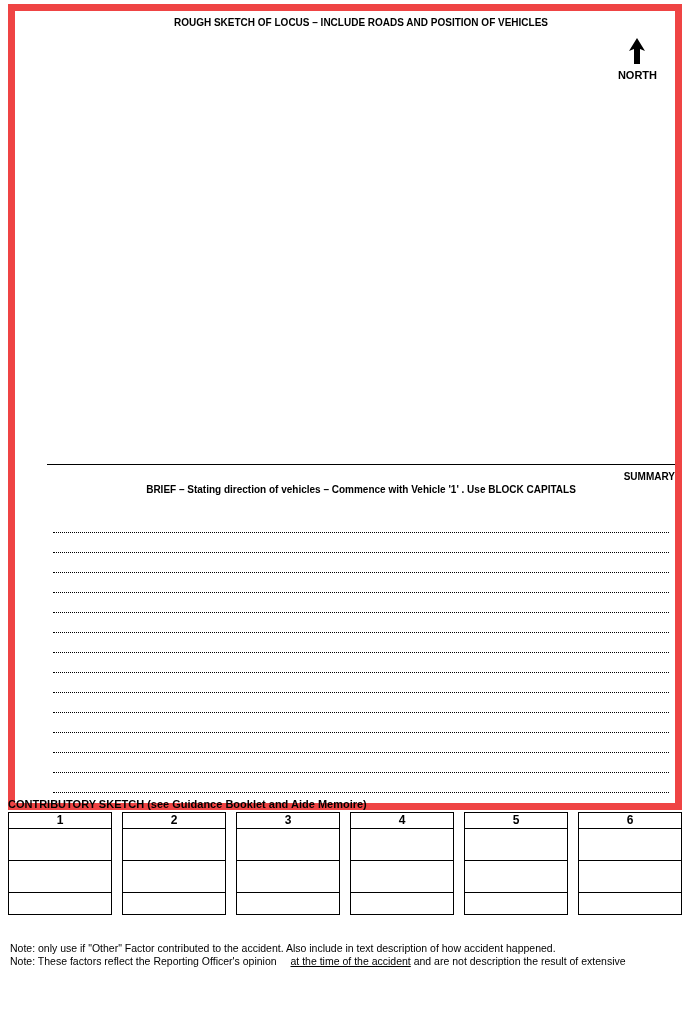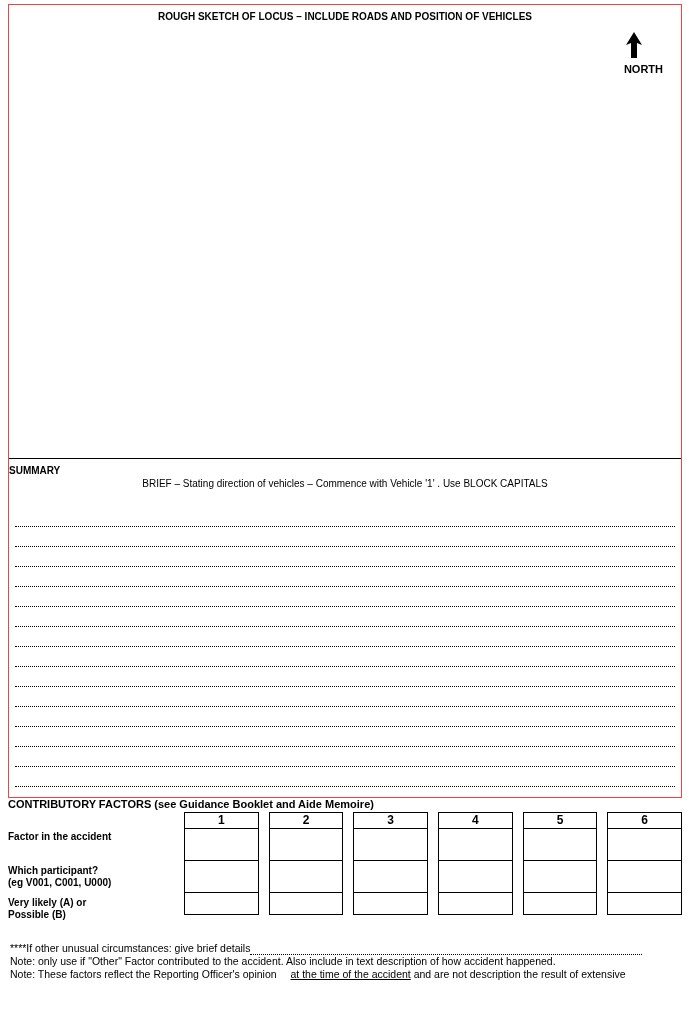--- a/index.html
+++ b/index.html
@@ -10,56 +10,58 @@
       height: 1027px;
       position: relative;
       font-size: 11px;
       color: #000;
     }
     .outer-box {
       position: absolute;
       left: 8px;
       top: 4px;
       width: 674px;
-      border: 1px solid #ef4444;
+      border: 7px solid #ef4444;
+      padding-left: 32px;
     }
     .sketch-area {
       height: 454px;
       position: relative;
       border-bottom: 1px solid #000;
     }
     .sketch-title {
       text-align: center;
       font-weight: bold;
       font-size: 10px;
       padding-top: 6px;
     }
     .north {
       position: absolute;
       right: 18px;
       top: 26px;
+      text-align: center;
     }
     .north-label {
       font-weight: bold;
       font-size: 11px;
       margin-top: 2px;
     }
     .summary-area {
       height: 332px;
       position: relative;
     }
     .summary-title {
-      text-align: left;
+      text-align: right;
       font-weight: bold;
       font-size: 10px;
       margin-top: 6px;
     }
     .summary-subtitle {
       text-align: center;
-      font-weight: normal;
+      font-weight: bold;
       font-size: 10px;
       margin-top: 2px;
       margin-bottom: 22px;
     }
     .dotted-lines {
       position: absolute;
       left: 6px;
       right: 6px;
       top: 42px;
     }
@@ -163,75 +165,61 @@
       <div class="dotted-line"></div>
       <div class="dotted-line"></div>
       <div class="dotted-line"></div>
       <div class="dotted-line"></div>
       <div class="dotted-line"></div>
     </div>
   </div>
 </div>
 
 <div class="factors-section">
-  <div class="factors-heading">CONTRIBUTORY FACTORS (see Guidance Booklet and Aide Memoire)</div>
+  <div class="factors-heading">CONTRIBUTORY SKETCH (see Guidance Booklet and Aide Memoire)</div>
   <div class="factors-grid">
-    <div class="factors-labels">
-      <div class="label-row1 bold">Factor in the accident</div>
-      <div class="label-row2">
-        <span class="bold">Which participant?</span><br>
-        <span class="bold">(eg V001, C001, U000)</span>
-      </div>
-      <div class="label-row3">
-        <span class="bold">Very likely (A) or</span><br>
-        <span class="bold">Possible (B)</span>
+    <div class="factors-cols">
+      <div class="factor-col">
+        <div class="factor-header">1</div>
+        <div class="factor-cell cell-1"></div>
+        <div class="factor-cell cell-2"></div>
+        <div class="factor-cell cell-3"></div>
+      </div>
+      <div class="factor-col">
+        <div class="factor-header">2</div>
+        <div class="factor-cell cell-1"></div>
+        <div class="factor-cell cell-2"></div>
+        <div class="factor-cell cell-3"></div>
+      </div>
+      <div class="factor-col">
+        <div class="factor-header">3</div>
+        <div class="factor-cell cell-1"></div>
+        <div class="factor-cell cell-2"></div>
+        <div class="factor-cell cell-3"></div>
+      </div>
+      <div class="factor-col">
+        <div class="factor-header">4</div>
+        <div class="factor-cell cell-1"></div>
+        <div class="factor-cell cell-2"></div>
+        <div class="factor-cell cell-3"></div>
+      </div>
+      <div class="factor-col">
+        <div class="factor-header">5</div>
+        <div class="factor-cell cell-1"></div>
+        <div class="factor-cell cell-2"></div>
+        <div class="factor-cell cell-3"></div>
+      </div>
+      <div class="factor-col">
+        <div class="factor-header">6</div>
+        <div class="factor-cell cell-1"></div>
+        <div class="factor-cell cell-2"></div>
+        <div class="factor-cell cell-3"></div>
       </div>
     </div>
-    <div class="factors-cols">
-      <div class="factor-col">
-        <div class="factor-header">1</div>
-        <div class="factor-cell cell-1"></div>
-        <div class="factor-cell cell-2"></div>
-        <div class="factor-cell cell-3"></div>
-      </div>
-      <div class="factor-col">
-        <div class="factor-header">2</div>
-        <div class="factor-cell cell-1"></div>
-        <div class="factor-cell cell-2"></div>
-        <div class="factor-cell cell-3"></div>
-      </div>
-      <div class="factor-col">
-        <div class="factor-header">3</div>
-        <div class="factor-cell cell-1"></div>
-        <div class="factor-cell cell-2"></div>
-        <div class="factor-cell cell-3"></div>
-      </div>
-      <div class="factor-col">
-        <div class="factor-header">4</div>
-        <div class="factor-cell cell-1"></div>
-        <div class="factor-cell cell-2"></div>
-        <div class="factor-cell cell-3"></div>
-      </div>
-      <div class="factor-col">
-        <div class="factor-header">5</div>
-        <div class="factor-cell cell-1"></div>
-        <div class="factor-cell cell-2"></div>
-        <div class="factor-cell cell-3"></div>
-      </div>
-      <div class="factor-col">
-        <div class="factor-header">6</div>
-        <div class="factor-cell cell-1"></div>
-        <div class="factor-cell cell-2"></div>
-        <div class="factor-cell cell-3"></div>
-      </div>
-    </div>
   </div>
 </div>
 
 <div class="notes">
-  <div>
-    <span>****If other unusual circumstances: give brief details</span><span class="dotted"></span>
-  </div>
   <div>Note: only use if "Other" Factor contributed to the accident.  Also include in text description of how accident happened.</div>
   <div>
     <span>Note: These factors reflect the Reporting Officer's opinion </span><span class="underline">at the time of the accident</span><span> and are not description the result of extensive</span>
   </div>
 </div>
 
 </body></html>

